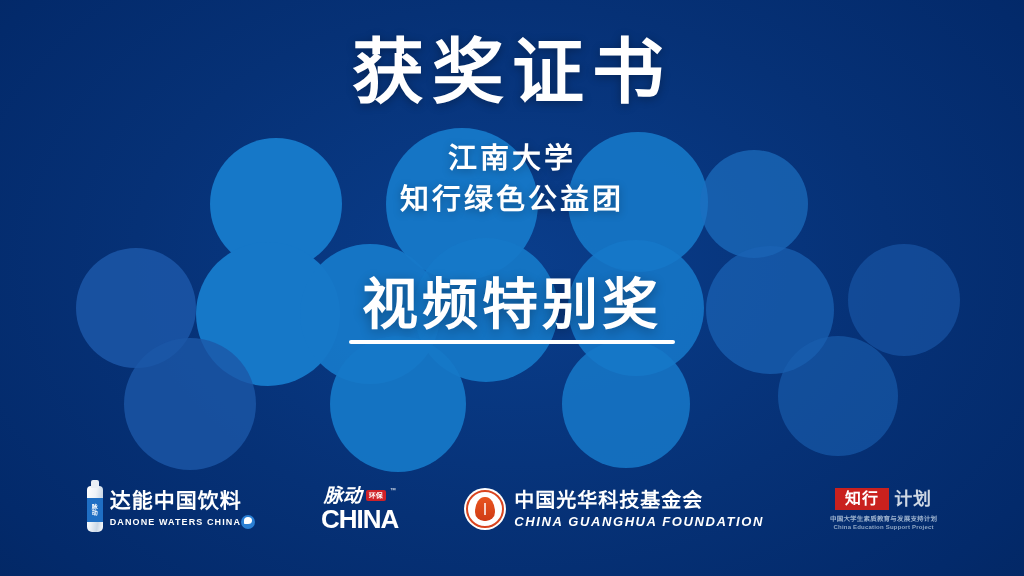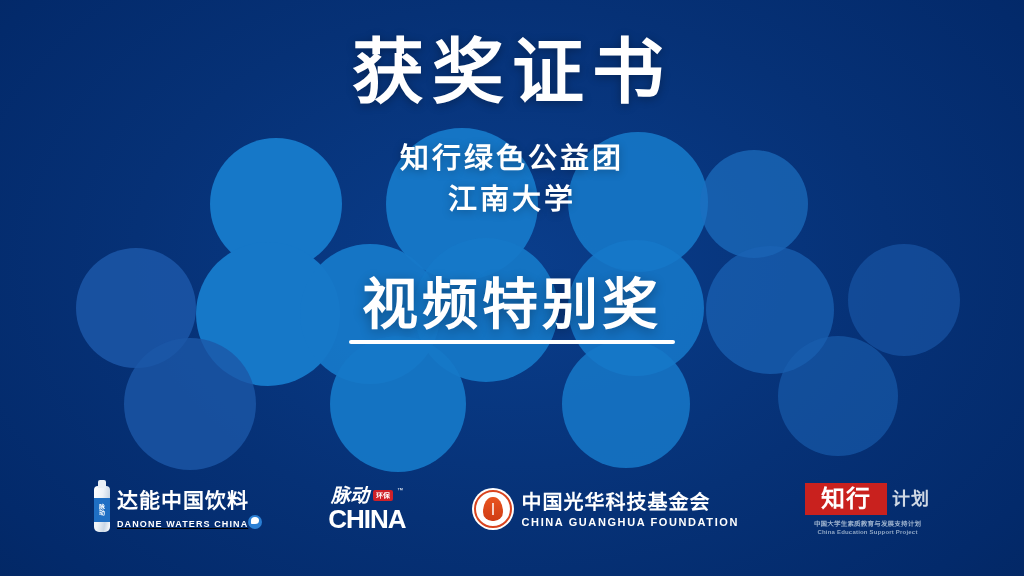--- a/index.html
+++ b/index.html
@@ -147,21 +147,21 @@
   }
   .danone-txt { display: flex; flex-direction: column; justify-content: center; }
   .danone-cn {
     color: #ffffff;
     font-size: 21px;
     font-weight: 700;
     letter-spacing: 1px;
     line-height: 1.1;
     white-space: nowrap;
   }
-  .danone-en-row { display: flex; align-items: flex-end; margin-top: 3px; text-decoration: underline; }
+  .danone-en-row { display: flex; align-items: center; margin-top: 3px; }
   .danone-en {
     color: #ffffff;
     font-size: 9px;
     font-weight: 700;
     letter-spacing: 1.1px;
     white-space: nowrap;
   }
   .danone-mark {
     width: 14px; height: 14px;
     border-radius: 50%;
@@ -256,36 +256,37 @@
   .gh-cn {
     color: #ffffff;
     font-size: 20px;
     font-weight: 700;
     letter-spacing: 1px;
     line-height: 1.1;
     white-space: nowrap;
   }
   .gh-en {
     color: #ffffff;
-    font-size: 11px;
+    font-size: 13px;
     font-weight: 700;
     letter-spacing: 1.6px;
     margin-top: 3px;
     white-space: nowrap;
+    font-style: italic;
   }
 
   
   .zhixing { flex-direction: column; align-items: center; justify-content: center; }
   .zx-top { display: flex; align-items: center; gap: 5px; }
   .zx-red {
     background: #c9211e;
     color: #ffffff;
-    font-size: 24px;
-    font-weight: 700;
-    padding: 2px 16px;
+    font-size: 16px;
+    font-weight: 700;
+    padding: 2px 10px;
     line-height: 1.15;
     letter-spacing: 1px;
     white-space: nowrap;
   }
   .zx-grey {
     color: #cfd8e4;
     font-size: 18px;
     font-weight: 700;
     letter-spacing: 1px;
     line-height: 1.15;
@@ -329,22 +330,22 @@
       <div class="circ" style="left: 330px; top: 336px; width: 136px; height: 136px; background: rgb(22, 120, 200); opacity: 0.92;"></div>
       <div class="circ" style="left: 562px; top: 340px; width: 128px; height: 128px; background: rgb(22, 120, 200); opacity: 0.86;"></div>
       <div class="circ" style="left: 778px; top: 336px; width: 120px; height: 120px; background: rgb(26, 95, 176); opacity: 0.62;"></div>
     </div>
 
   <div class="content">
 
     <div class="cert-title">获奖证书</div>
 
     <div class="recipient">
+      <div>江南大学</div>
       <div>知行绿色公益团</div>
-      <div>江南大学</div>
     </div>
 
 
     <div class="award-wrap">
       <div class="award-name">视频特别奖</div>
       <div class="award-underline"></div>
     </div>
   </div>
 
   <div class="logo-strip">

